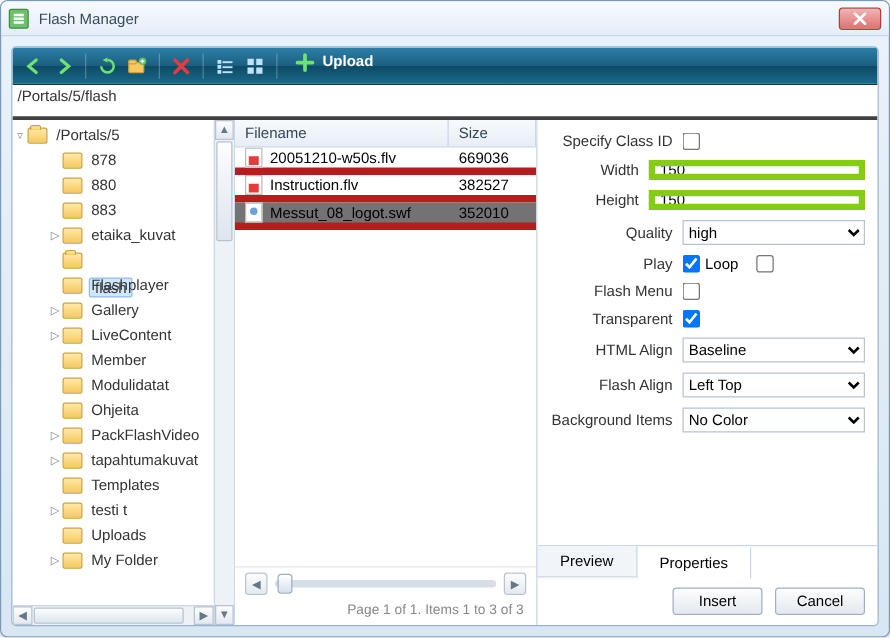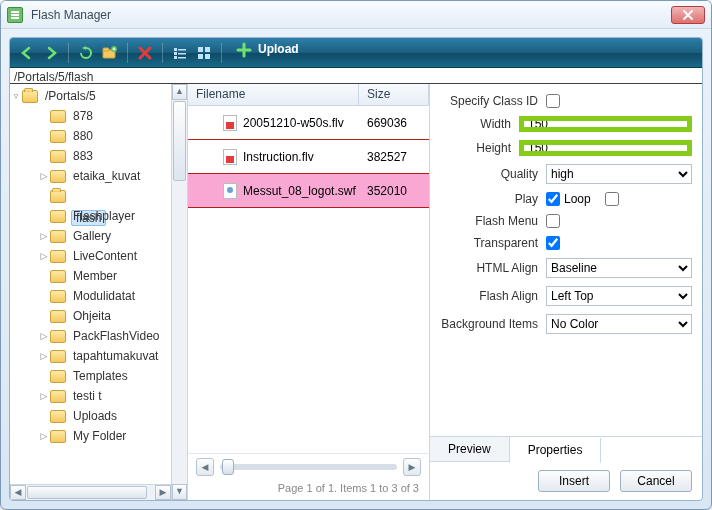--- a/index.html
+++ b/index.html
@@ -65,23 +65,23 @@
   cursor: pointer;
 }
 .tb-sep { width: 1px; height: 20px; background: rgba(255,255,255,0.25); margin: 0 4px; }
 .upload-btn {
   display: flex; align-items: flex-start; gap: 6px;
   padding: 0 8px; height: 22px;
   cursor: pointer;
 }
 .upload-btn span { color: #fff; font-weight: bold; }
 .pathbar {
-  height: 16px;
+  height: 28px;
   background: #fff;
-  border-bottom: 1px solid #404040;
+  border-bottom: 3px solid #404040;
   padding: 2px 4px;
   color: #333;
 }
 .content {
   flex: 1; display: flex; overflow: hidden;
 }
 .tree-wrap {
   position: relative;
   width: 178px;
   border-right: 1px solid #c9d7e6;
@@ -162,28 +162,27 @@
   background: linear-gradient(#f7fafd, #e7eef6);
   border-bottom: 1px solid #c9d7e6;
 }
 .fl-head .col {
   padding: 3px 8px; border-right: 1px solid #c9d7e6; color: #345;
 }
 .col-name { flex: 1; }
 .col-size { width: 70px; }
 .fl-rows { flex: 1; overflow: auto; }
 .row {
-  display: flex; height: 34px; align-items: center;
-  border-bottom: 1px solid #b91c1c;
+  display: flex; height: 22px; align-items: center;
+  border-bottom: 6px solid #b91c1c;
   cursor: pointer;
-  padding-left: 27px;
 }
 .row .c-name { flex: 1; padding-left: 8px; display: flex; align-items: center; gap: 6px; }
 .row .c-size { width: 70px; padding-left: 8px; }
-.row.selected { background: #f9a8d4; }
+.row.selected { background: #737373; }
 .flv-icon {
   width: 14px; height: 16px; background: #fff; border: 1px solid #bbb;
   position: relative;
 }
 .flv-icon::after {
   content: ""; position: absolute; bottom: 1px; left: 2px; right: 2px; top: 6px;
   background: #e33c3c;
 }
 .swf-icon {
   width: 14px; height: 16px; background: #fff; border: 1px solid #bbb;

